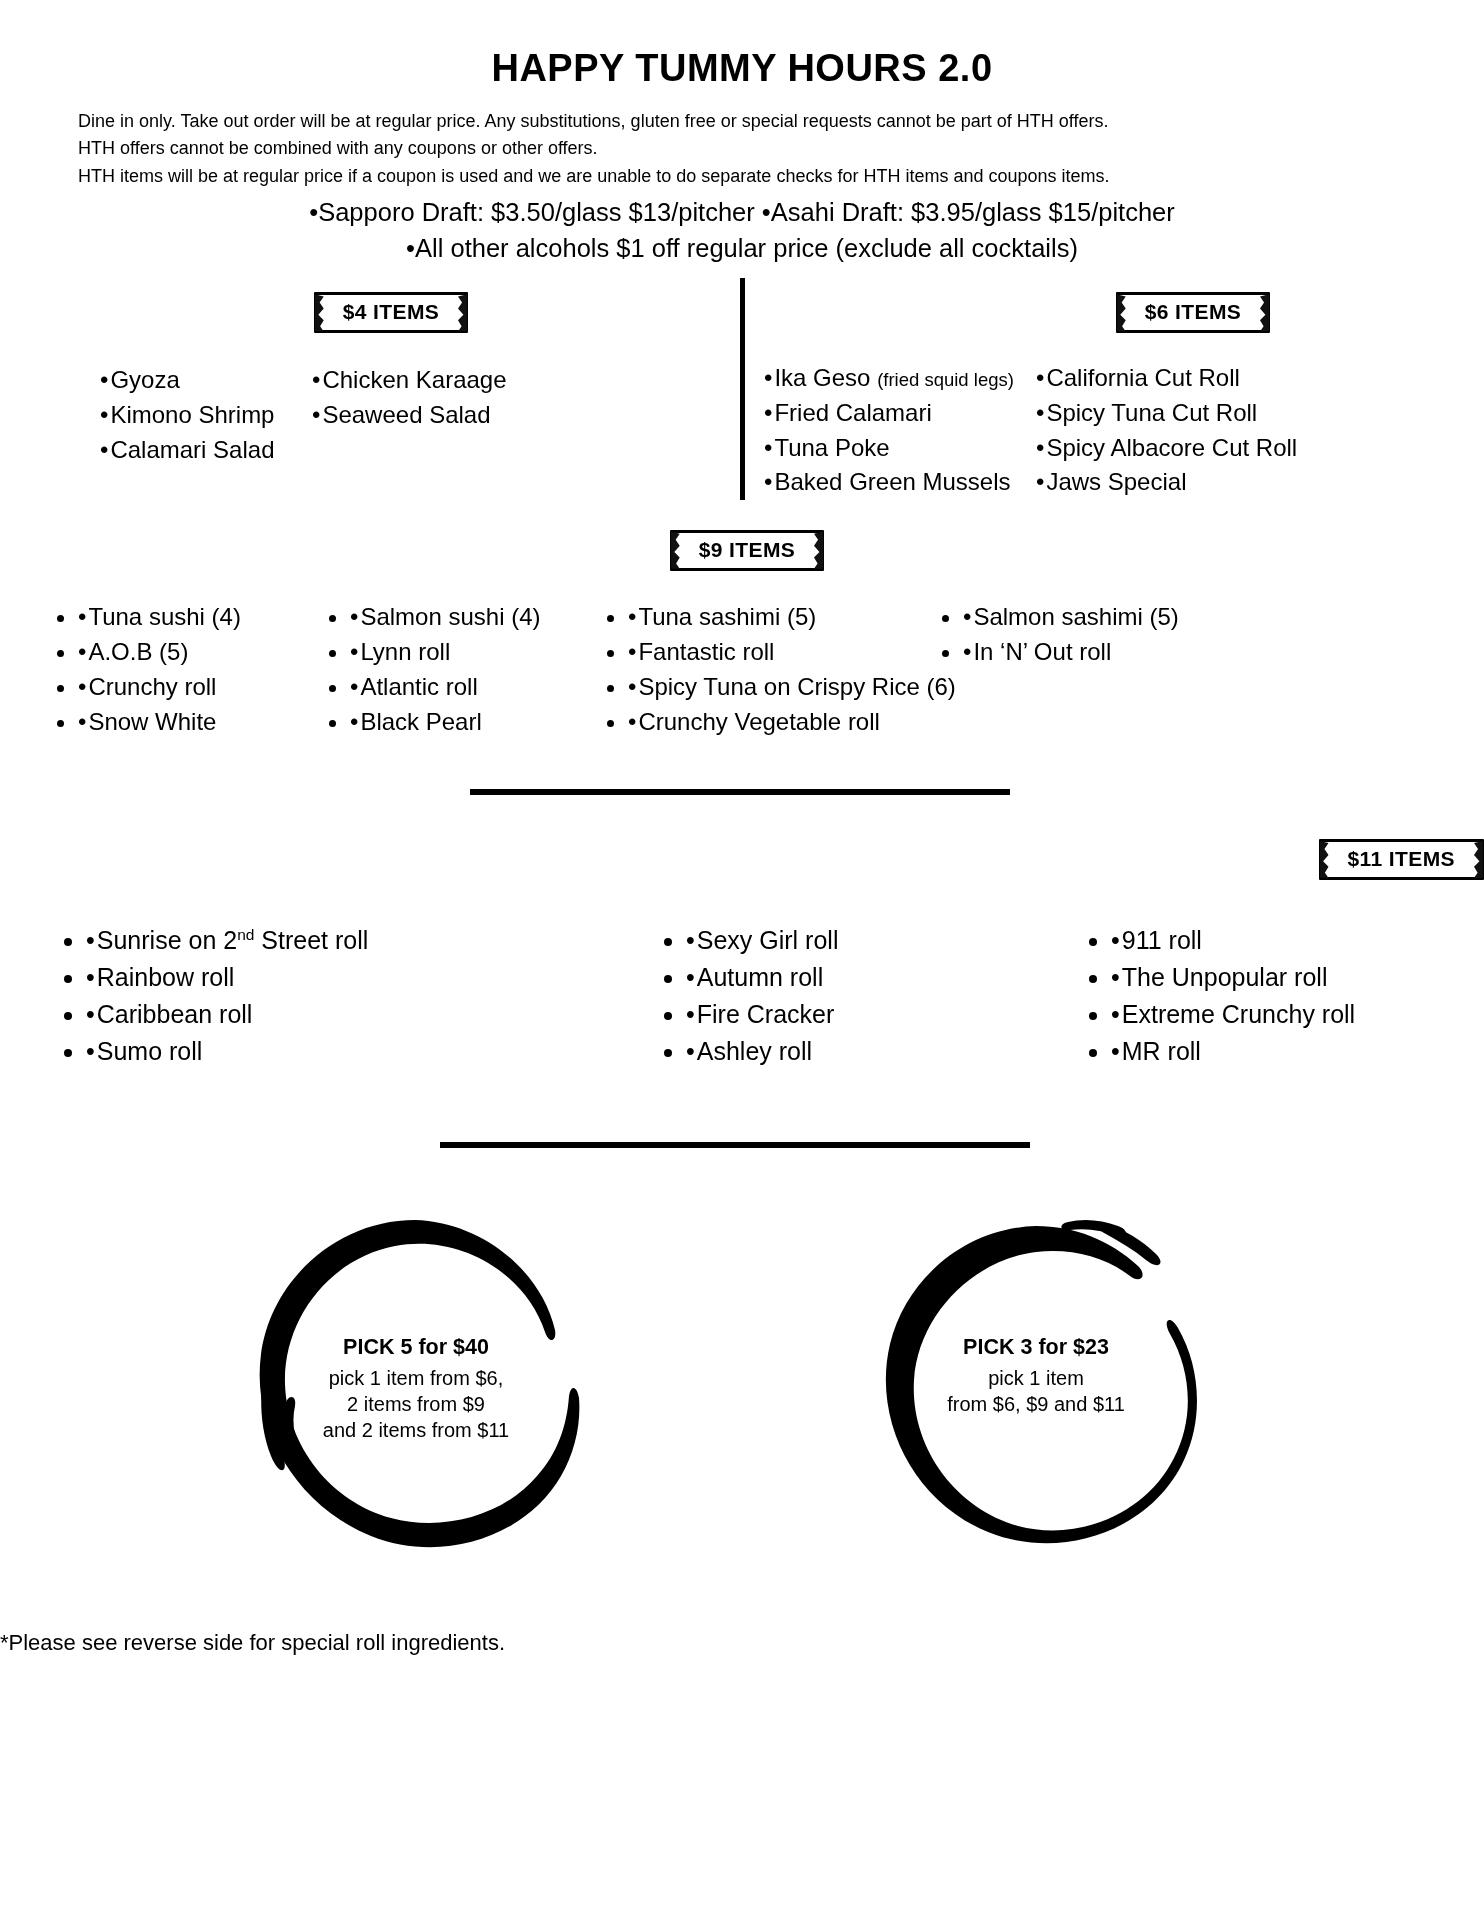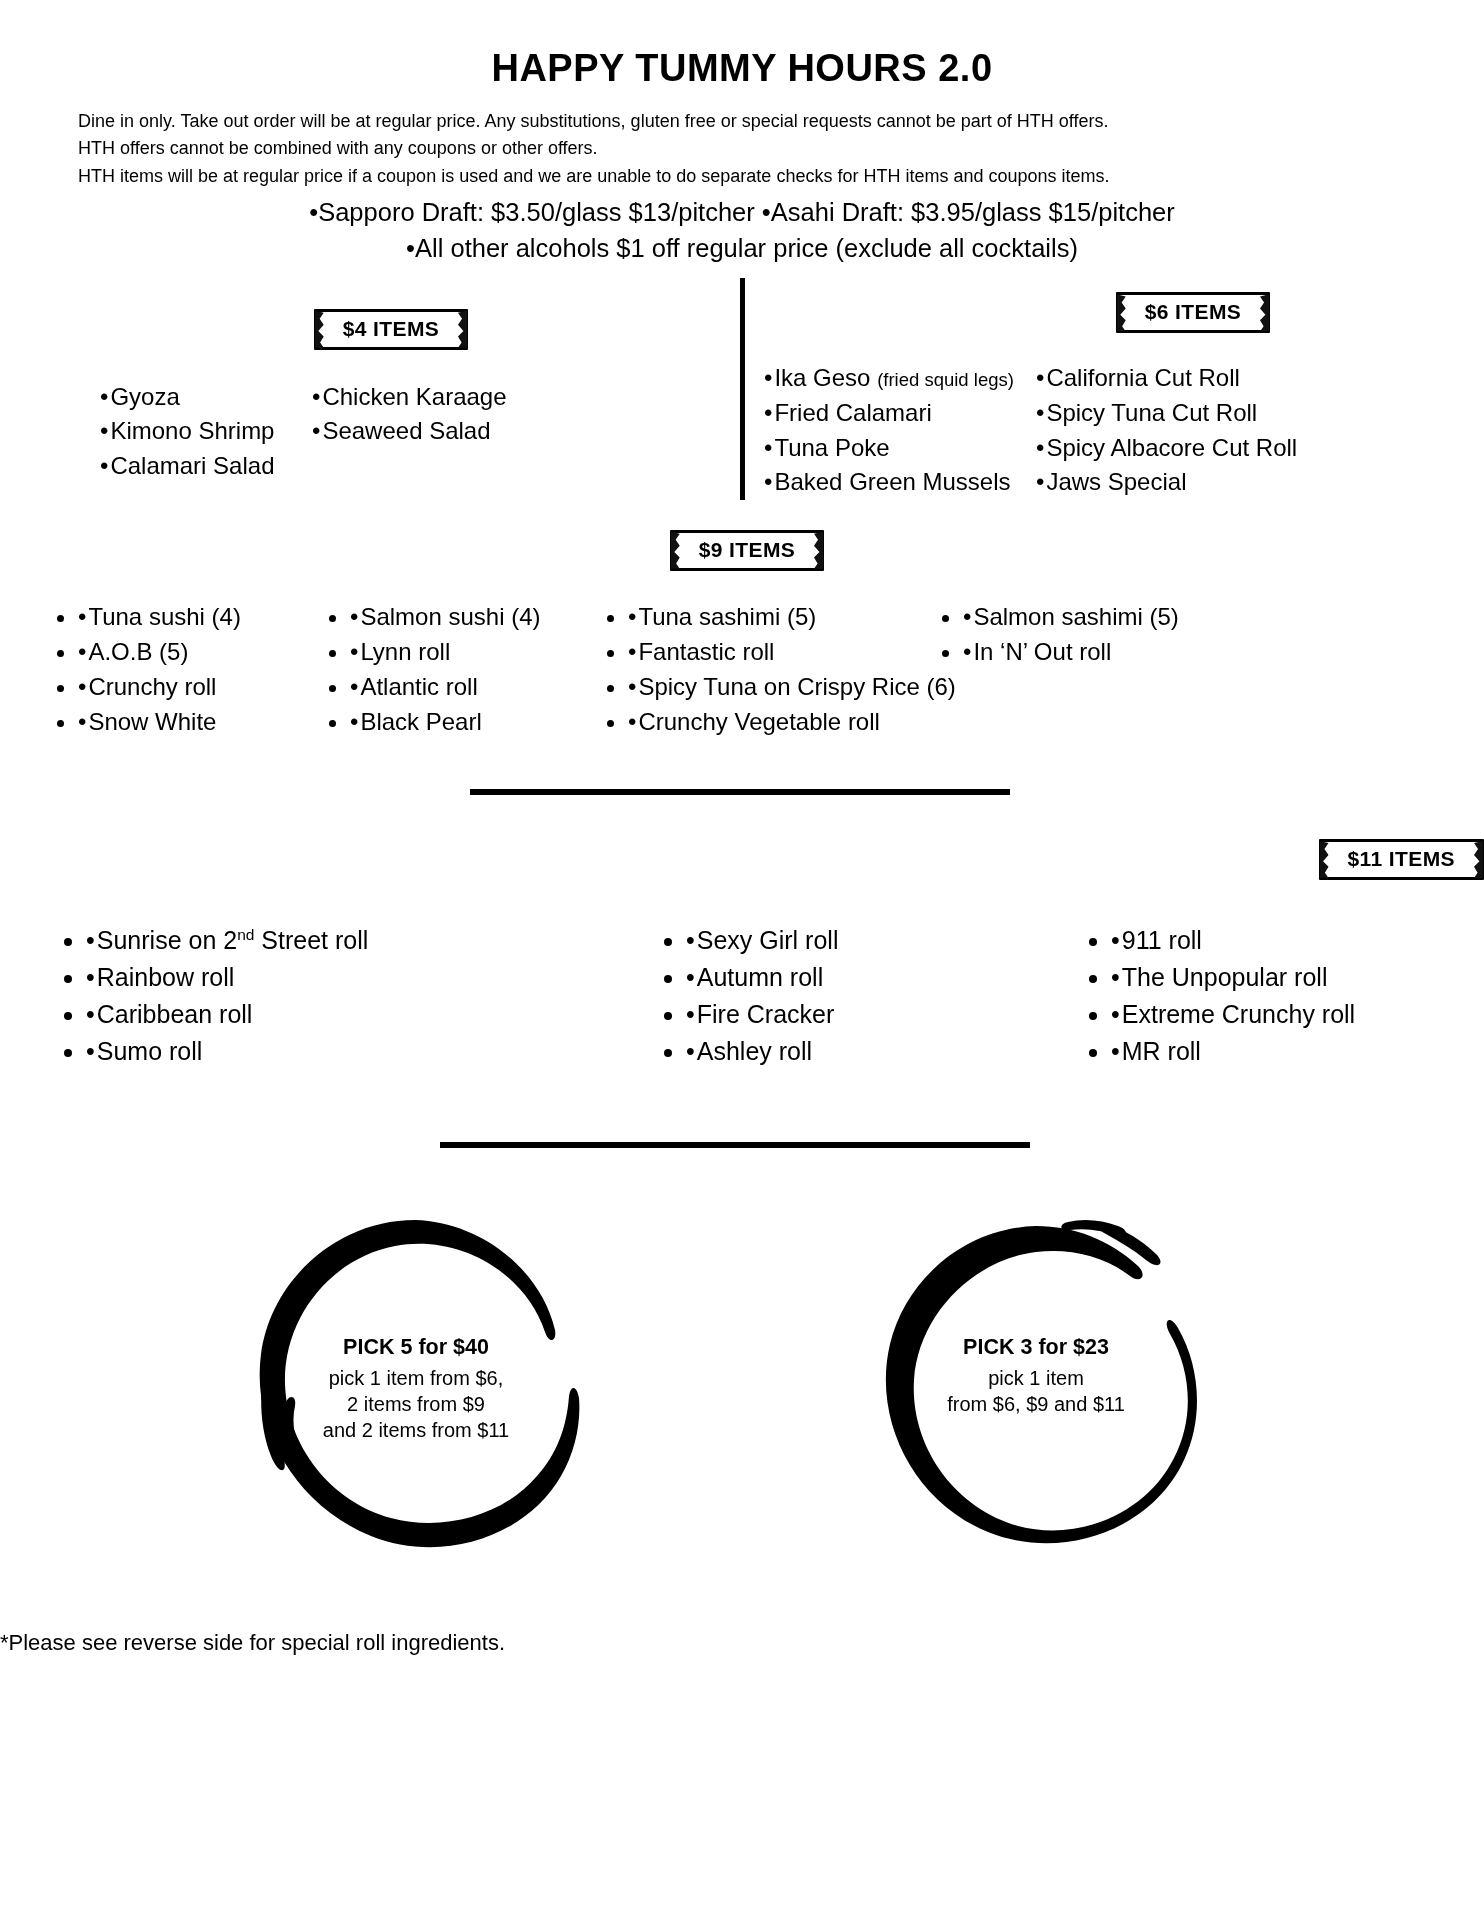--- a/index.html
+++ b/index.html
@@ -76,21 +76,20 @@
     clip-path: polygon(0% 0%, 100% 6%, 55% 22%, 100% 38%, 40% 55%, 100% 70%, 60% 86%, 100% 100%, 0% 100%);
   }
   .label-box::before { left: -2px; }
   .label-box::after  { right: -2px; transform: scaleX(-1); }
 
   
   .tier-4-6 {
     position: relative;
     margin-top: 26px;
     display: flex;
-    align-items: center;
   }
   .divider-v {
     position: absolute;
     left: 740px;
     top: -14px;
     width: 5px;
     height: 222px;
     background: #000;
   }
   .col-half { width: 50%; box-sizing: border-box; }

